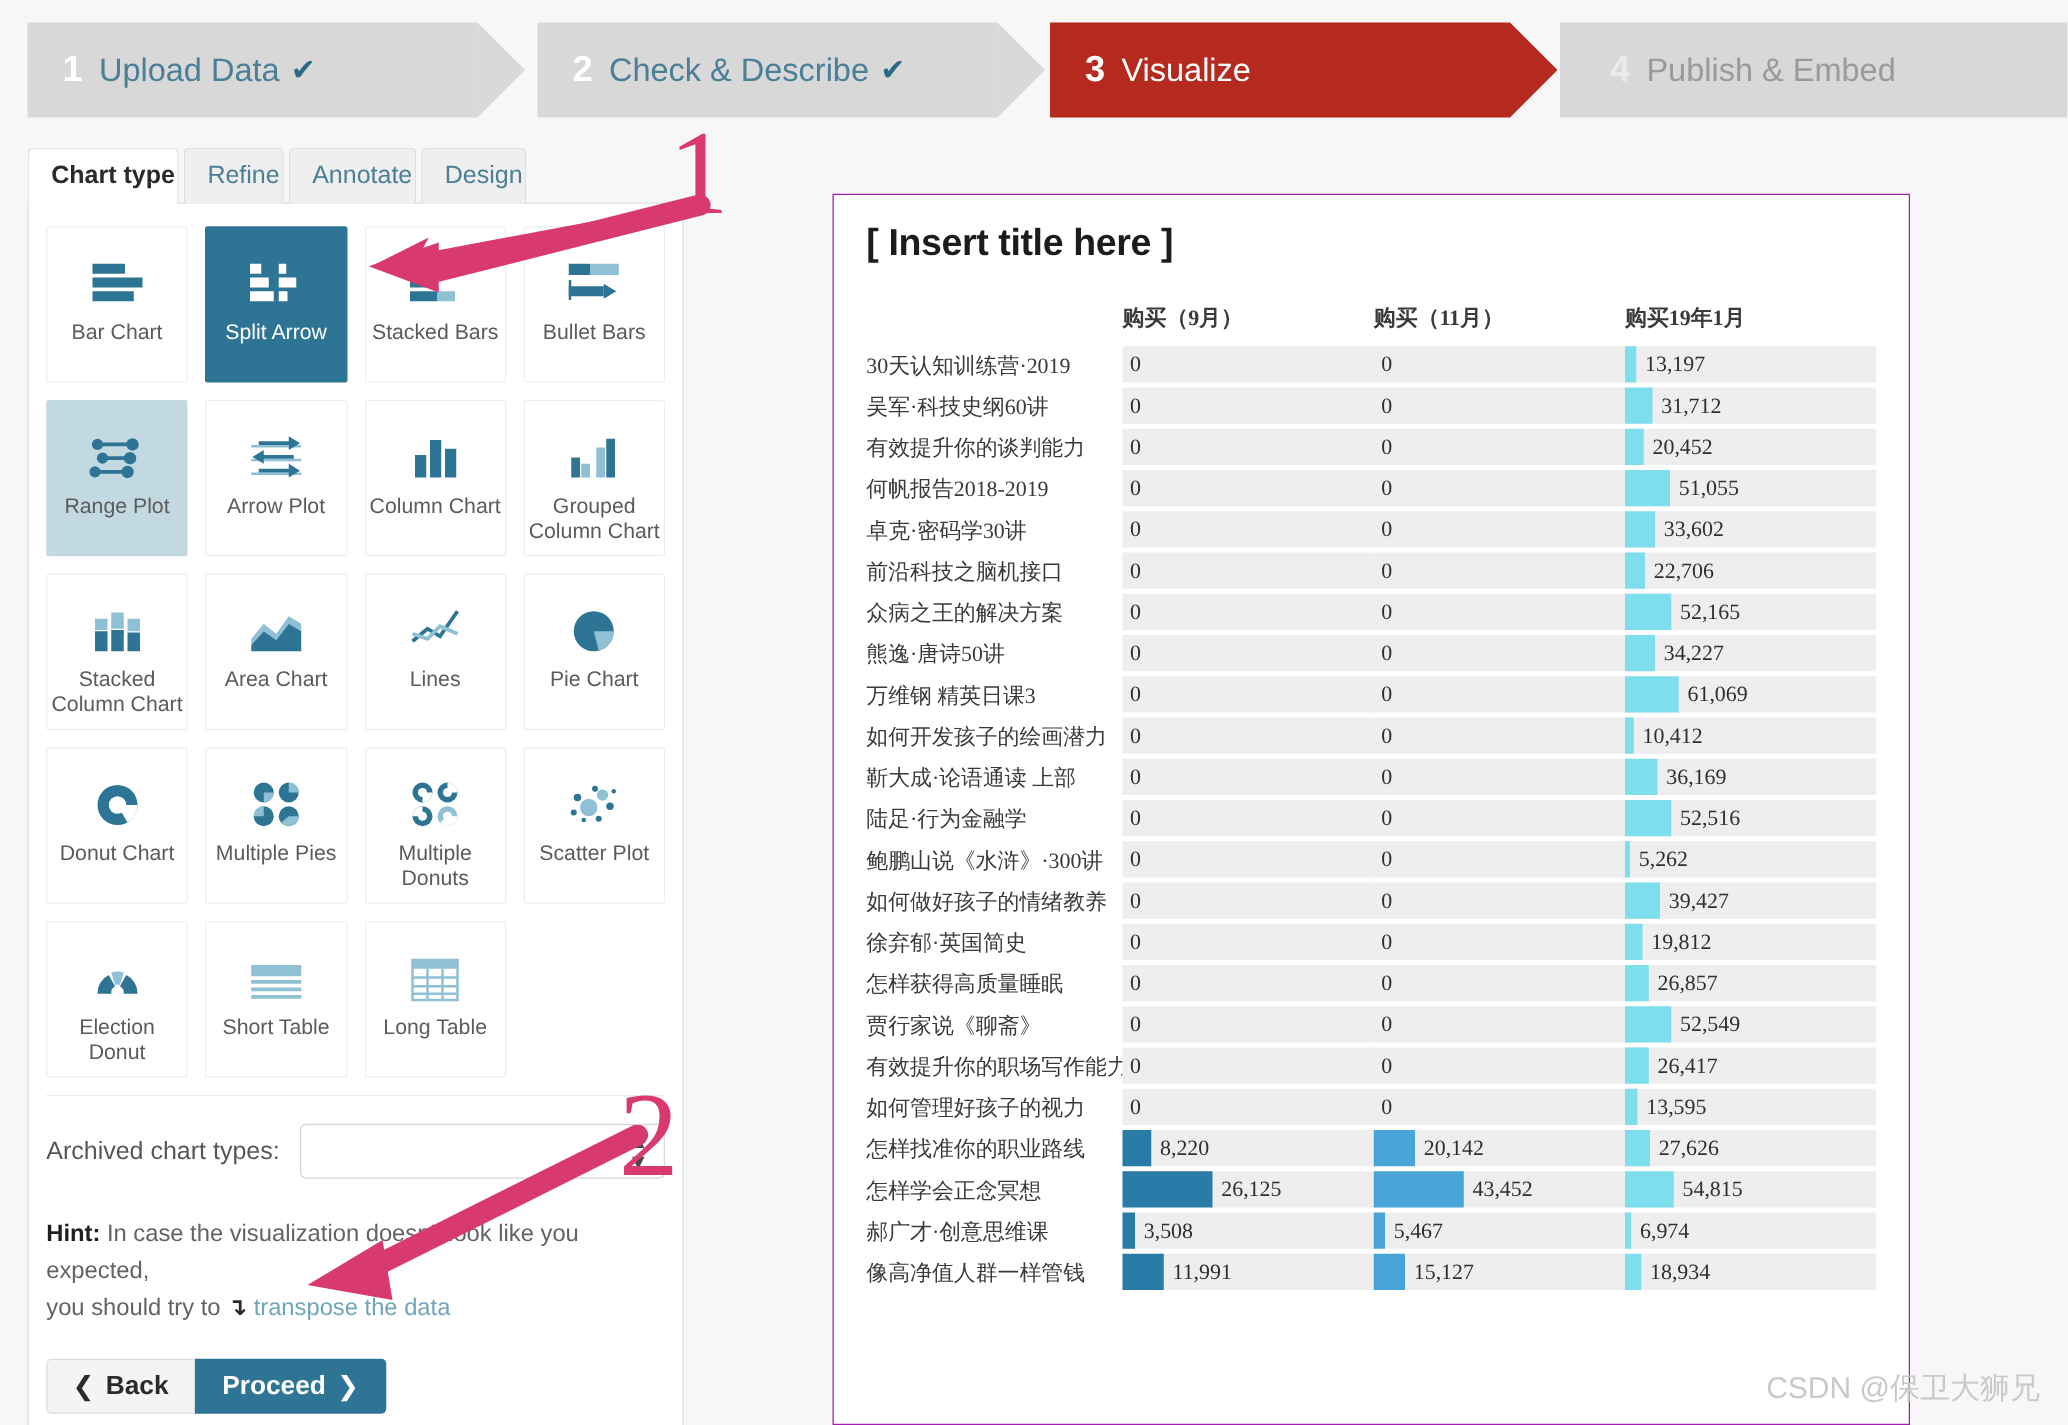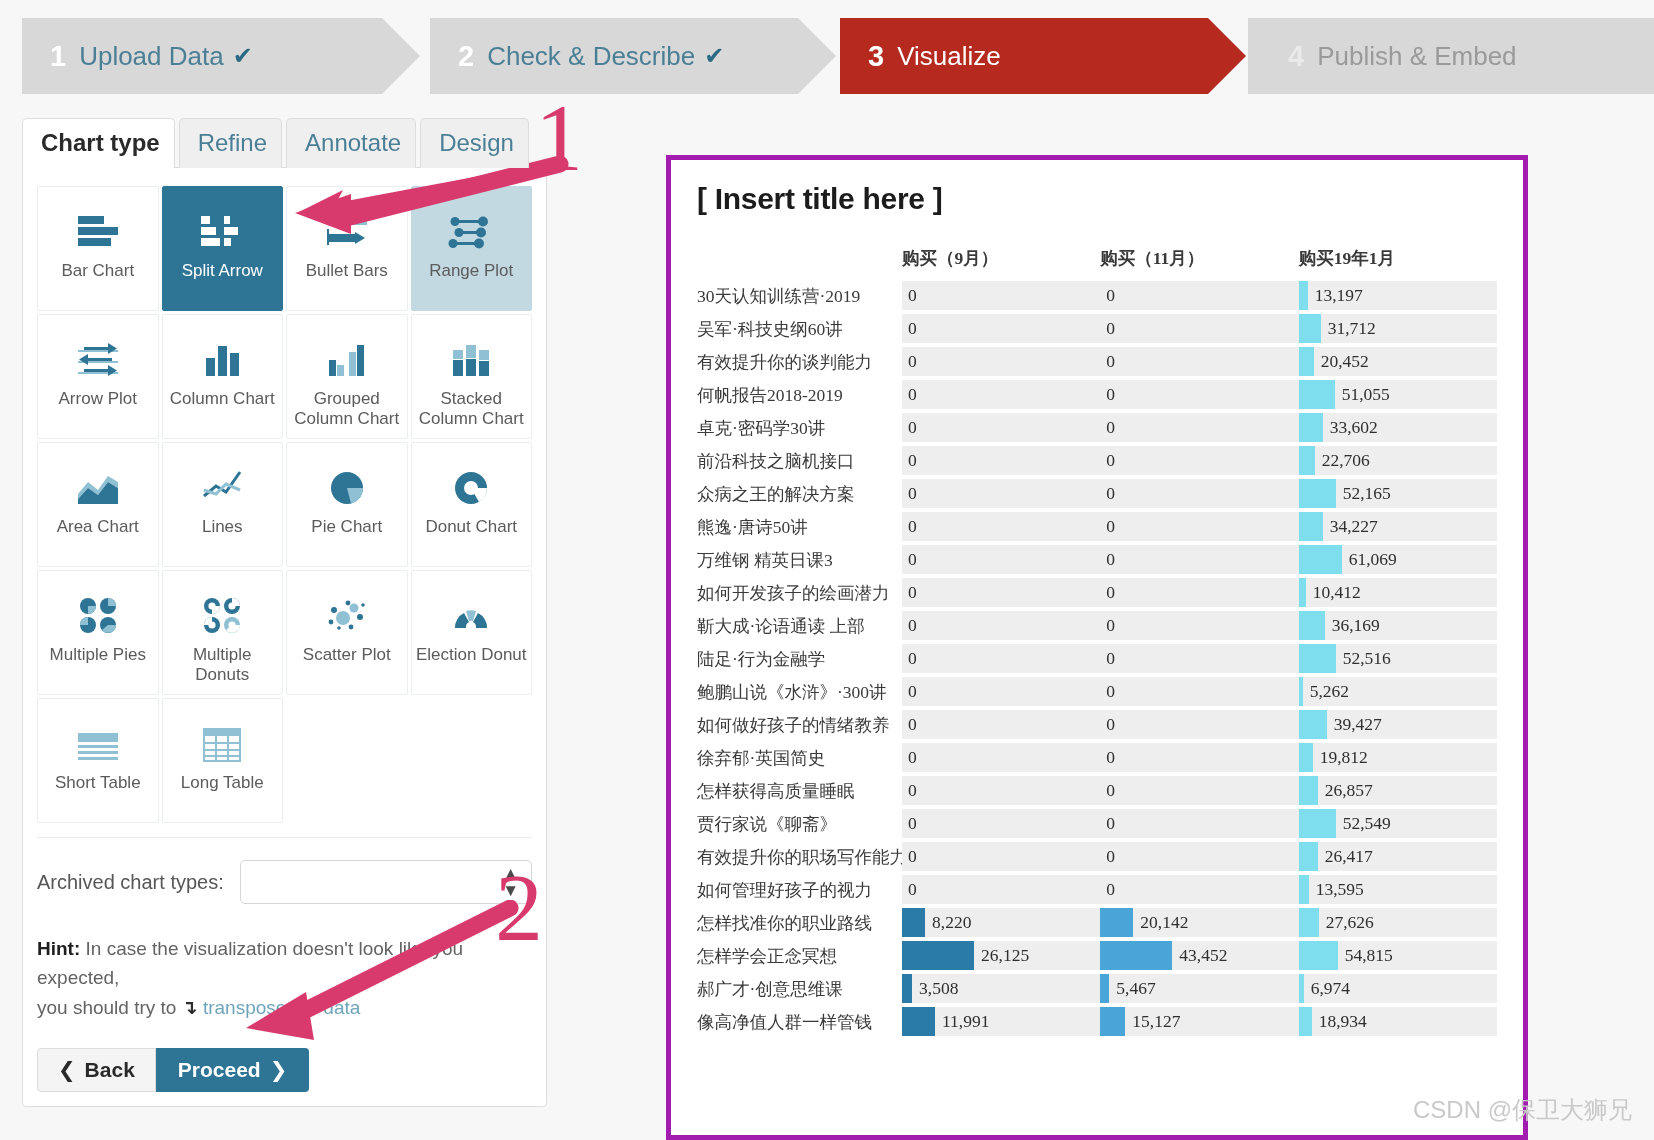--- a/index.html
+++ b/index.html
@@ -48,33 +48,33 @@
   #step4 { left:1248px; width:406px;padding-left:40px; }
   #step4:after { display:none; }
 
   
   #left-panel { position:absolute; left:22px; top:118px; width:525px; }
 
   .tabs { display:flex; gap:4px; position:relative; z-index:2; }
   .tab {
     background:#efefef; border:1px solid #dddddd; border-bottom:none;
     border-radius:5px 5px 0 0;
-    padding:10px 14px 11px 18px;
-    font-size:24px; color:#4a7f96;
+    padding:10px 2px 11px 18px;
+    font-size:20px; color:#4a7f96;
   }
   .tab.active { background:#ffffff; color:#2a2a2a; font-weight:bold; }
 
   #panel-body {
     background:#ffffff; border:1px solid #dddddd;
     border-radius:0 4px 4px 4px;
     margin-top:-1px;
     padding:18px 14px 14px 14px;
   }
 
-  .grid { display:grid; grid-template-columns:repeat(4,1fr); gap:3px; }
+  .grid { display:grid; grid-template-columns:repeat(4,1fr); gap:14px; }
   .tile {
     background:#ffffff; border:1px solid #eceff0;
     height:125px;
     display:flex; flex-direction:column; align-items:center; justify-content:flex-start;
     padding-top:16px;
     border-radius:2px;
   }
   .tile .glyph { height:56px; display:flex; align-items:center; justify-content:center; }
   .tile .tlabel {
     font-size:17px; color:#5b5b5b; text-align:center; line-height:1.15;
@@ -112,21 +112,21 @@
     height:44px; display:flex; align-items:center; gap:9px;
     font-size:21px; padding:0 20px; border-radius:4px 0 0 4px;
   }
   #back-btn { background:#f4f4f4; border:1px solid #dcdcdc; color:#2a2a2a; font-weight:bold; }
   #proceed-btn { background:#2e7495; color:#ffffff; font-weight:bold; border-radius:0 4px 4px 0; padding:0 22px; }
 
   
   #preview {
     position:absolute; left:666px; top:155px;
     width:862px; height:985px;
-    background:#ffffff; border:5px solid #a21caf;
+    background:#ffffff; border:1px solid #a21caf;
     padding:22px 26px 0 26px;
     overflow:hidden;
   }
   #chart-title { font-size:30px; font-weight:bold; color:#1c1c1c; letter-spacing:-.3px; }
 
   table#chart-table { width:100%; border-collapse:collapse; margin-top:30px; table-layout:fixed;font-family:Liberation Serif, serif; }
   table#chart-table th {
     font-size:17.5px; font-weight:bold; color:#3a3a3a; text-align:left;
     padding:0 0 9px 0; vertical-align:bottom;
   }
@@ -211,20 +211,33 @@
               <rect x="28" y="19" width="14" height="8" fill="#ffffff"></rect>
               <rect x="5" y="30" width="19" height="8" fill="#ffffff"></rect>
               <rect x="28" y="30" width="7" height="8" fill="#ffffff"></rect>
             </svg>
           </div>
           <div class="tlabel">Split Arrow</div>
         </div>
         <div class="tile">
           <div class="glyph">
             <svg width="52" height="46" viewBox="0 0 52 46">
+              <rect x="6" y="8" width="18" height="8" fill="#2e7495"></rect>
+              <rect x="24" y="8" width="17" height="8" fill="#8fc0d4"></rect>
+              <rect x="6" y="19" width="13" height="8" fill="#2e7495"></rect>
+              <rect x="19" y="19" width="9" height="8" fill="#8fc0d4"></rect>
+              <rect x="6" y="30" width="22" height="8" fill="#2e7495"></rect>
+              <rect x="28" y="30" width="14" height="8" fill="#8fc0d4"></rect>
+            </svg>
+          </div>
+          <div class="tlabel">Stacked Bars</div>
+        </div>
+        <div class="tile">
+          <div class="glyph">
+            <svg width="52" height="46" viewBox="0 0 52 46">
               <rect x="6" y="8" width="17" height="9" fill="#2e7495"></rect>
               <rect x="23" y="8" width="23" height="9" fill="#8fc0d4"></rect>
               <rect x="6" y="21" width="2" height="16" fill="#2e7495"></rect>
               <rect x="6" y="26" width="28" height="8" fill="#2e7495"></rect>
               <path d="M34 24 L44 30 L34 36 Z" fill="#2e7495"></path>
             </svg>
           </div>
           <div class="tlabel">Bullet Bars</div>
         </div>
         <div class="tile soft">

